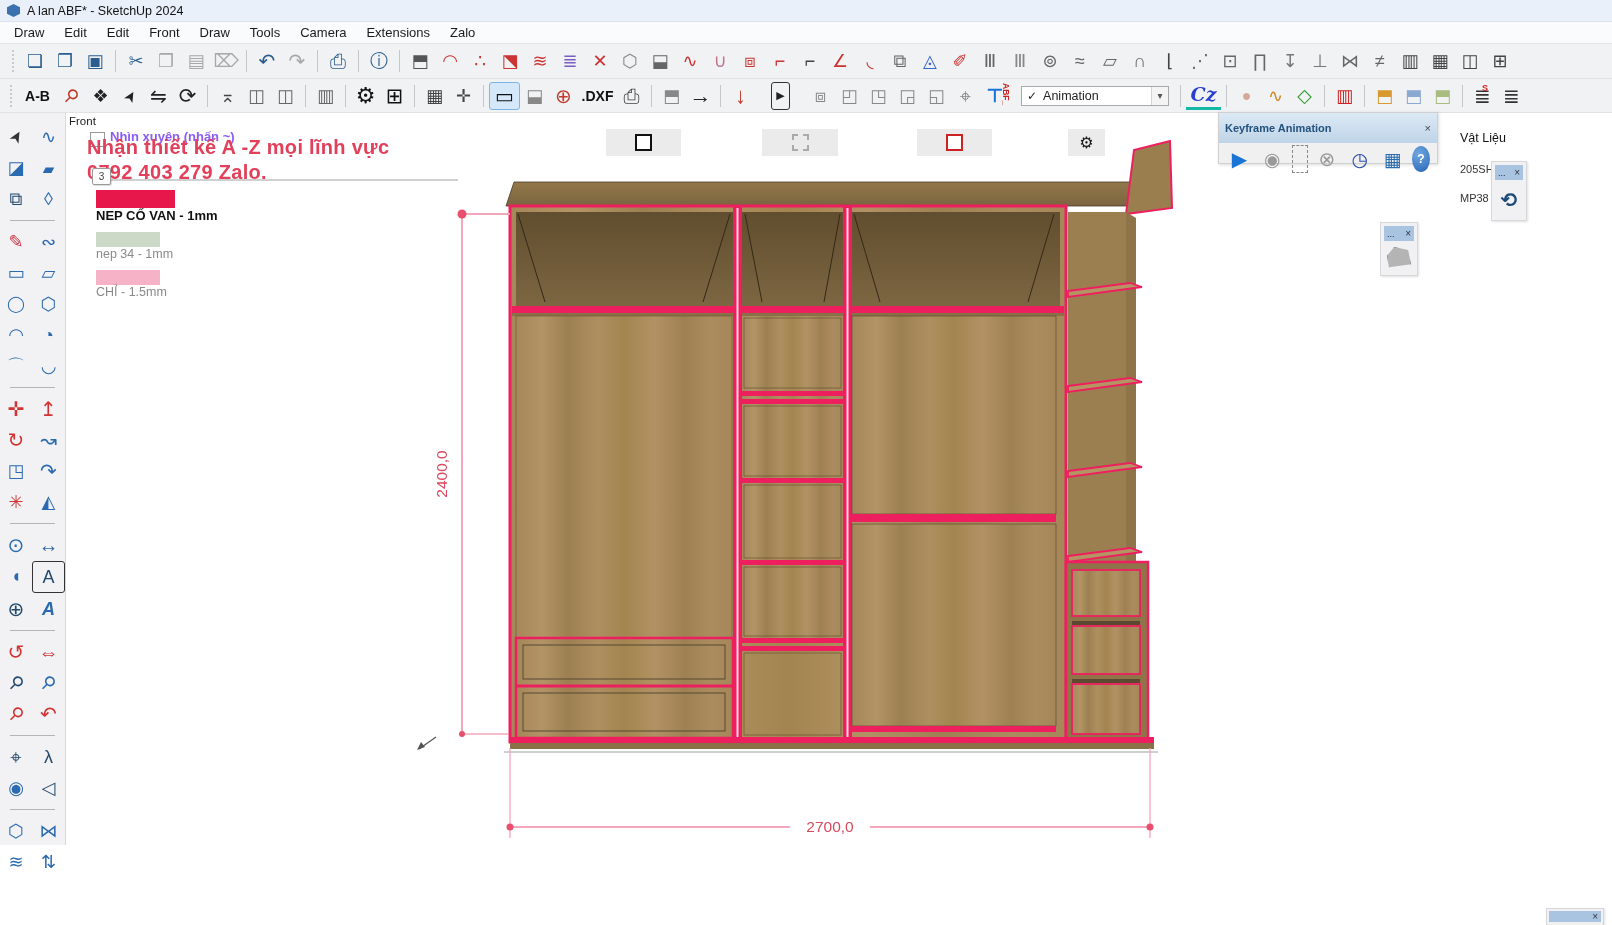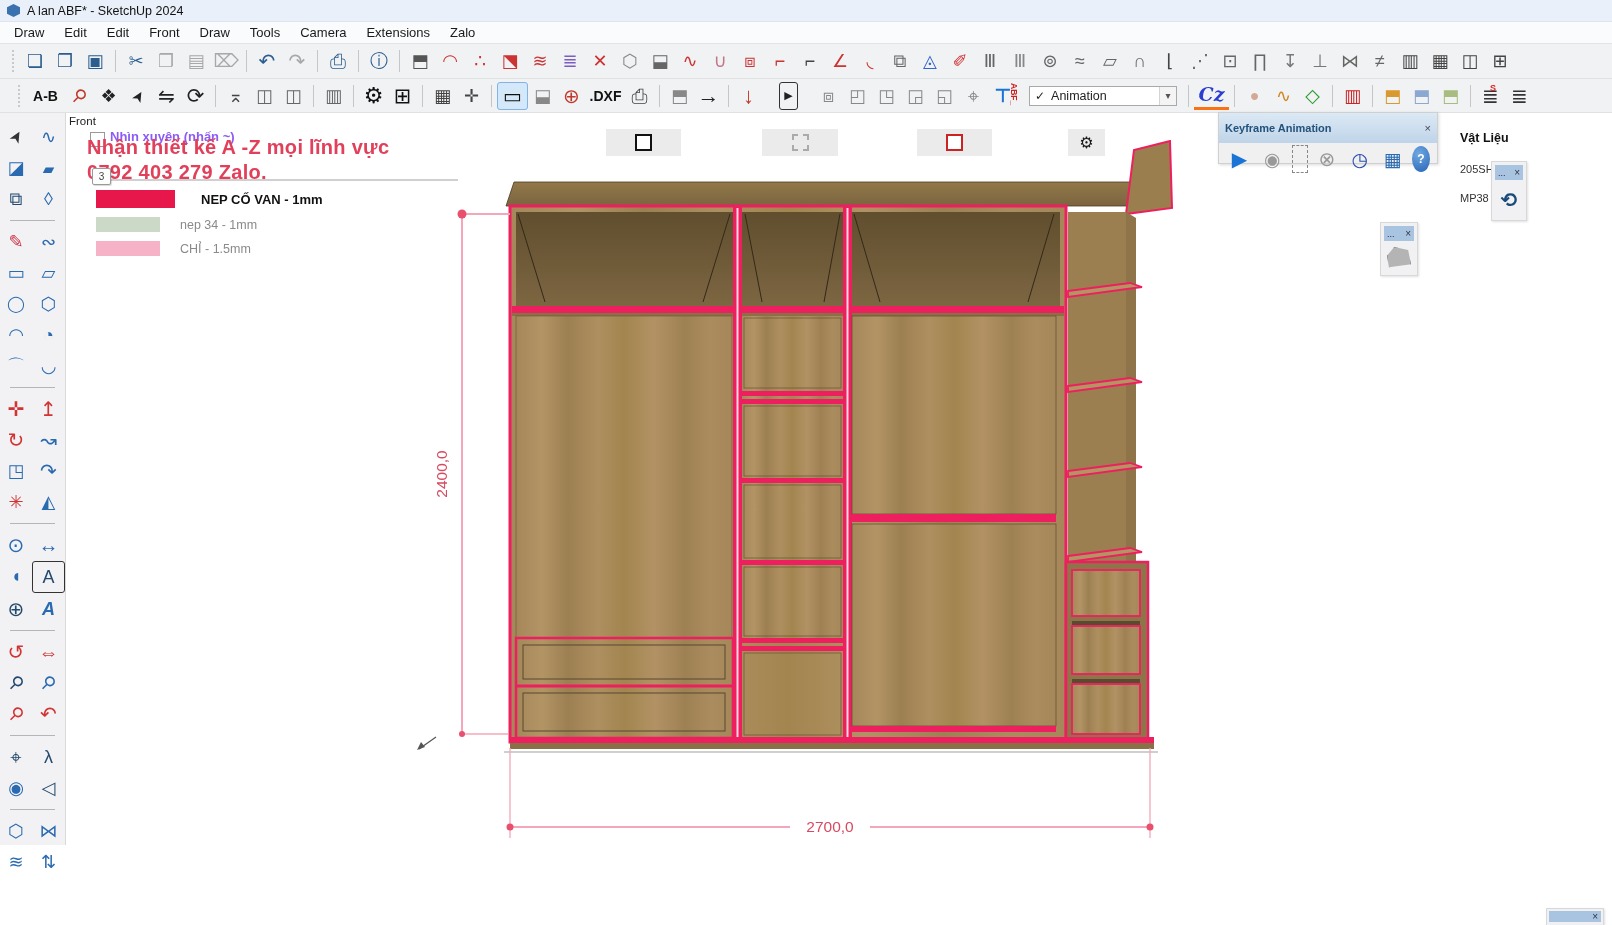--- a/index.html
+++ b/index.html
@@ -14,37 +14,37 @@
   .su-logo{width:13px;height:13px;background:#3a72b0;
     clip-path:polygon(50% 0,100% 25%,100% 75%,50% 100%,0 75%,0 25%);}
   .titlebar .title{font-size:12.5px;color:#111;}
   .menubar{position:absolute;left:0;top:22px;width:100%;height:22px;background:#fafbfc;
     display:flex;align-items:center;padding-left:4px;box-sizing:border-box;border-bottom:1px solid #e4e4e4;}
   .menubar .mi{padding:2px 10px;font-size:13px;color:#1a1a1a;cursor:default;}
   
   .tbar{position:absolute;left:0;width:100%;background:#f1f2f4;display:flex;align-items:center;
     box-sizing:border-box;border-bottom:1px solid #e0e1e3;overflow:hidden;white-space:nowrap;}
   #toolbar1{top:44px;height:35px;padding-left:10px;}
-  #toolbar2{top:79px;height:34px;padding-left:16px;}
+  #toolbar2{top:79px;height:34px;padding-left:8px;}
   .grip{width:6px;height:22px;margin-right:4px;flex:0 0 auto;
     background:repeating-linear-gradient(180deg,#c9c9c9 0 2px,transparent 2px 4px);
     background-size:2px 4px;background-repeat:repeat-y;background-position:2px 0;}
   .icon{display:inline-flex;align-items:center;justify-content:center;flex:0 0 auto;
     width:30px;height:28px;font-size:18px;line-height:1;cursor:default;}
   #toolbar2 .icon{width:29px;height:26px;}
   .sep{flex:0 0 auto;width:1px;height:22px;background:#c6c6c6;margin:0 5px;}
   .gap{flex:0 0 auto;width:16px;}
   .txt{width:auto;padding:0 5px;font-weight:bold;font-size:14px;color:#111;}
   .active{background:#d5e8fa;border:1px solid #7fb4e8;border-radius:3px;}
   .r45{transform:rotate(45deg);}
   .r-60{transform:rotate(-60deg);}
   .ital{font-style:italic;font-weight:bold;}
   .boxed{border:1.6px solid #333;border-radius:3px;width:17px;height:15px;flex:0 0 17px;}
   .cz{font-family:"DejaVu Serif",serif;font-style:italic;font-weight:bold;color:#2a3fd0;
-    font-size:19px;border-bottom:3px solid #f97316;width:auto;padding:0 3px;height:22px;}
+    font-size:19px;border-bottom:3px solid #14b8a6;width:auto;padding:0 3px;height:22px;}
   .sbadge{position:relative;}
   .sbadge::after{content:"S";position:absolute;top:1px;left:14px;color:#d22;font-size:9px;font-weight:bold;}
   
   .tag-select{display:inline-flex;align-items:center;flex:0 0 auto;width:148px;height:20px;
     border:1px solid #a9a9a9;background:#fff;font-size:12.5px;margin:0 6px;padding-left:5px;box-sizing:border-box;}
   .tag-select .chk{margin-right:6px;font-size:12px;color:#222;}
   .tag-select .lbl{flex:1;color:#222;}
   .tag-select .dd{width:16px;height:100%;display:flex;align-items:center;justify-content:center;
     border-left:1px solid #d5d5d5;color:#555;font-size:10px;background:#f4f4f4;}
   
@@ -64,21 +64,21 @@
   .xray-check{position:absolute;left:90px;top:132px;width:13px;height:13px;border:1px solid #999;background:#fff;z-index:3;}
   .xray-label{position:absolute;left:110px;top:129px;font-size:13px;font-weight:bold;color:#8b5cf6;z-index:3;}
   .annot{position:absolute;left:87px;color:#e2405a;font-weight:800;font-size:20px;letter-spacing:.3px;z-index:5;}
   .annot1{top:136px;} .annot2{top:161px;}
   .page-badge{position:absolute;left:92px;top:168px;width:17px;height:15px;border:1px solid #9a9a9a;
     background:#fdfdfd;border-radius:2px;font-size:10px;display:flex;align-items:center;justify-content:center;
     color:#444;z-index:6;box-shadow:1px 1px 1px rgba(0,0,0,.15);}
   .badge-line{position:absolute;left:110px;top:179px;width:348px;height:2px;background:#d0d0d0;z-index:4;}
   
   #legend{position:absolute;left:96px;top:190px;z-index:6;}
-  .leg-row{display:flex;align-items:center;margin-bottom:9px;}
+  .leg-row{display:flex;margin-bottom:9px;flex-direction:column;}
   .leg-swatch{width:64px;height:15px;margin-right:20px;}
   .leg-label{font-size:12.5px;color:#8a8a8a;}
   .leg-row:first-child .leg-swatch{width:79px;height:18px;margin-right:26px;}
   .leg-row:first-child .leg-label{font-weight:bold;color:#111;font-size:13px;}
   
   .vp-btn{position:absolute;top:129px;height:27px;background:#ebebeb;display:flex;align-items:center;justify-content:center;}
   .sq{width:17px;height:17px;background:#fff;box-sizing:border-box;}
   .sq-solid{border:2px solid #111;}
   .sq-dash{border:2px dashed #aaa;background:transparent;}
   .sq-red{border:2px solid #cc2222;}
@@ -88,21 +88,21 @@
   #kf-title{height:30px;background:linear-gradient(#dce9f5,#bfd4e8);display:flex;align-items:center;
     padding:0 6px;font-size:11px;font-weight:bold;color:#23527c;}
   #kf-title .x{margin-left:auto;color:#445;font-size:11px;font-weight:normal;}
   #kf-icons{display:flex;align-items:center;justify-content:space-around;height:32px;padding:0 4px;}
   #kf-icons .icon{width:27px;height:26px;}
   .kf-dash{width:14px;height:14px;border:1.6px dashed #888;flex:0 0 14px;}
   .kf-help{width:18px;height:18px;flex:0 0 18px;border-radius:50%;color:#fff;font-weight:bold;font-size:12px;
     background:radial-gradient(circle at 35% 30%,#6fa8e0,#2864b8);}
   
   #materials{position:absolute;left:1460px;top:131px;z-index:6;}
-  #materials .mat-title{font-size:12.5px;font-weight:bold;color:#111;margin-bottom:18px;}
+  #materials .mat-title{font-size:12.5px;font-weight:normal;color:#111;margin-bottom:18px;}
   #materials .mat-item{font-size:11px;color:#333;margin-bottom:17px;}
   .mini-panel{position:absolute;background:#f1f1f3;border:1px solid #d8d8d8;z-index:7;
     box-shadow:1px 1px 2px rgba(0,0,0,.12);}
   .mini-head{display:flex;align-items:center;background:#a9c4e0;margin:3px;height:15px;padding:0 3px;
     font-size:9px;color:#223;}
   .mini-head .x{margin-left:auto;font-size:10px;color:#334;}
   #miniA{left:1491px;top:161px;width:34px;height:58px;}
   #miniA .orbit{font-size:20px;color:#1a4a7a;text-align:center;line-height:34px;font-weight:bold;}
   #miniB{left:1380px;top:222px;width:36px;height:52px;}
   #miniB .poly{width:22px;height:19px;margin:6px auto 0;background:#b4b4b4;border:1px solid #8f8f8f;

